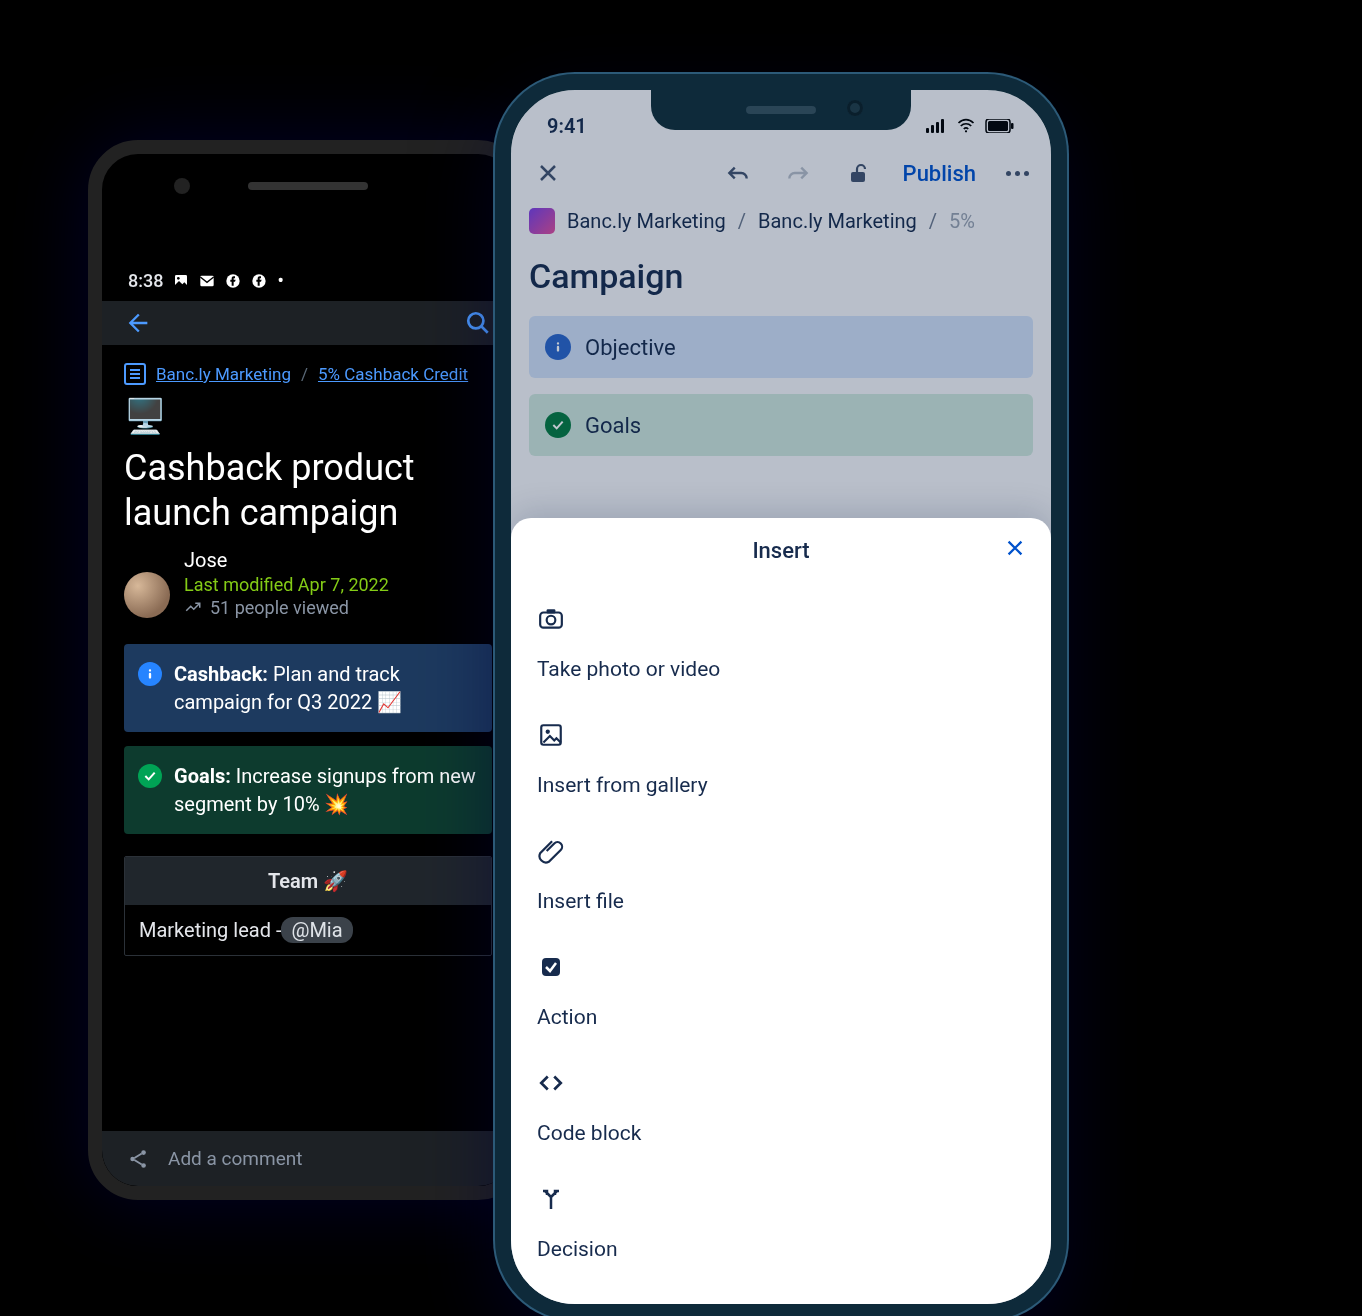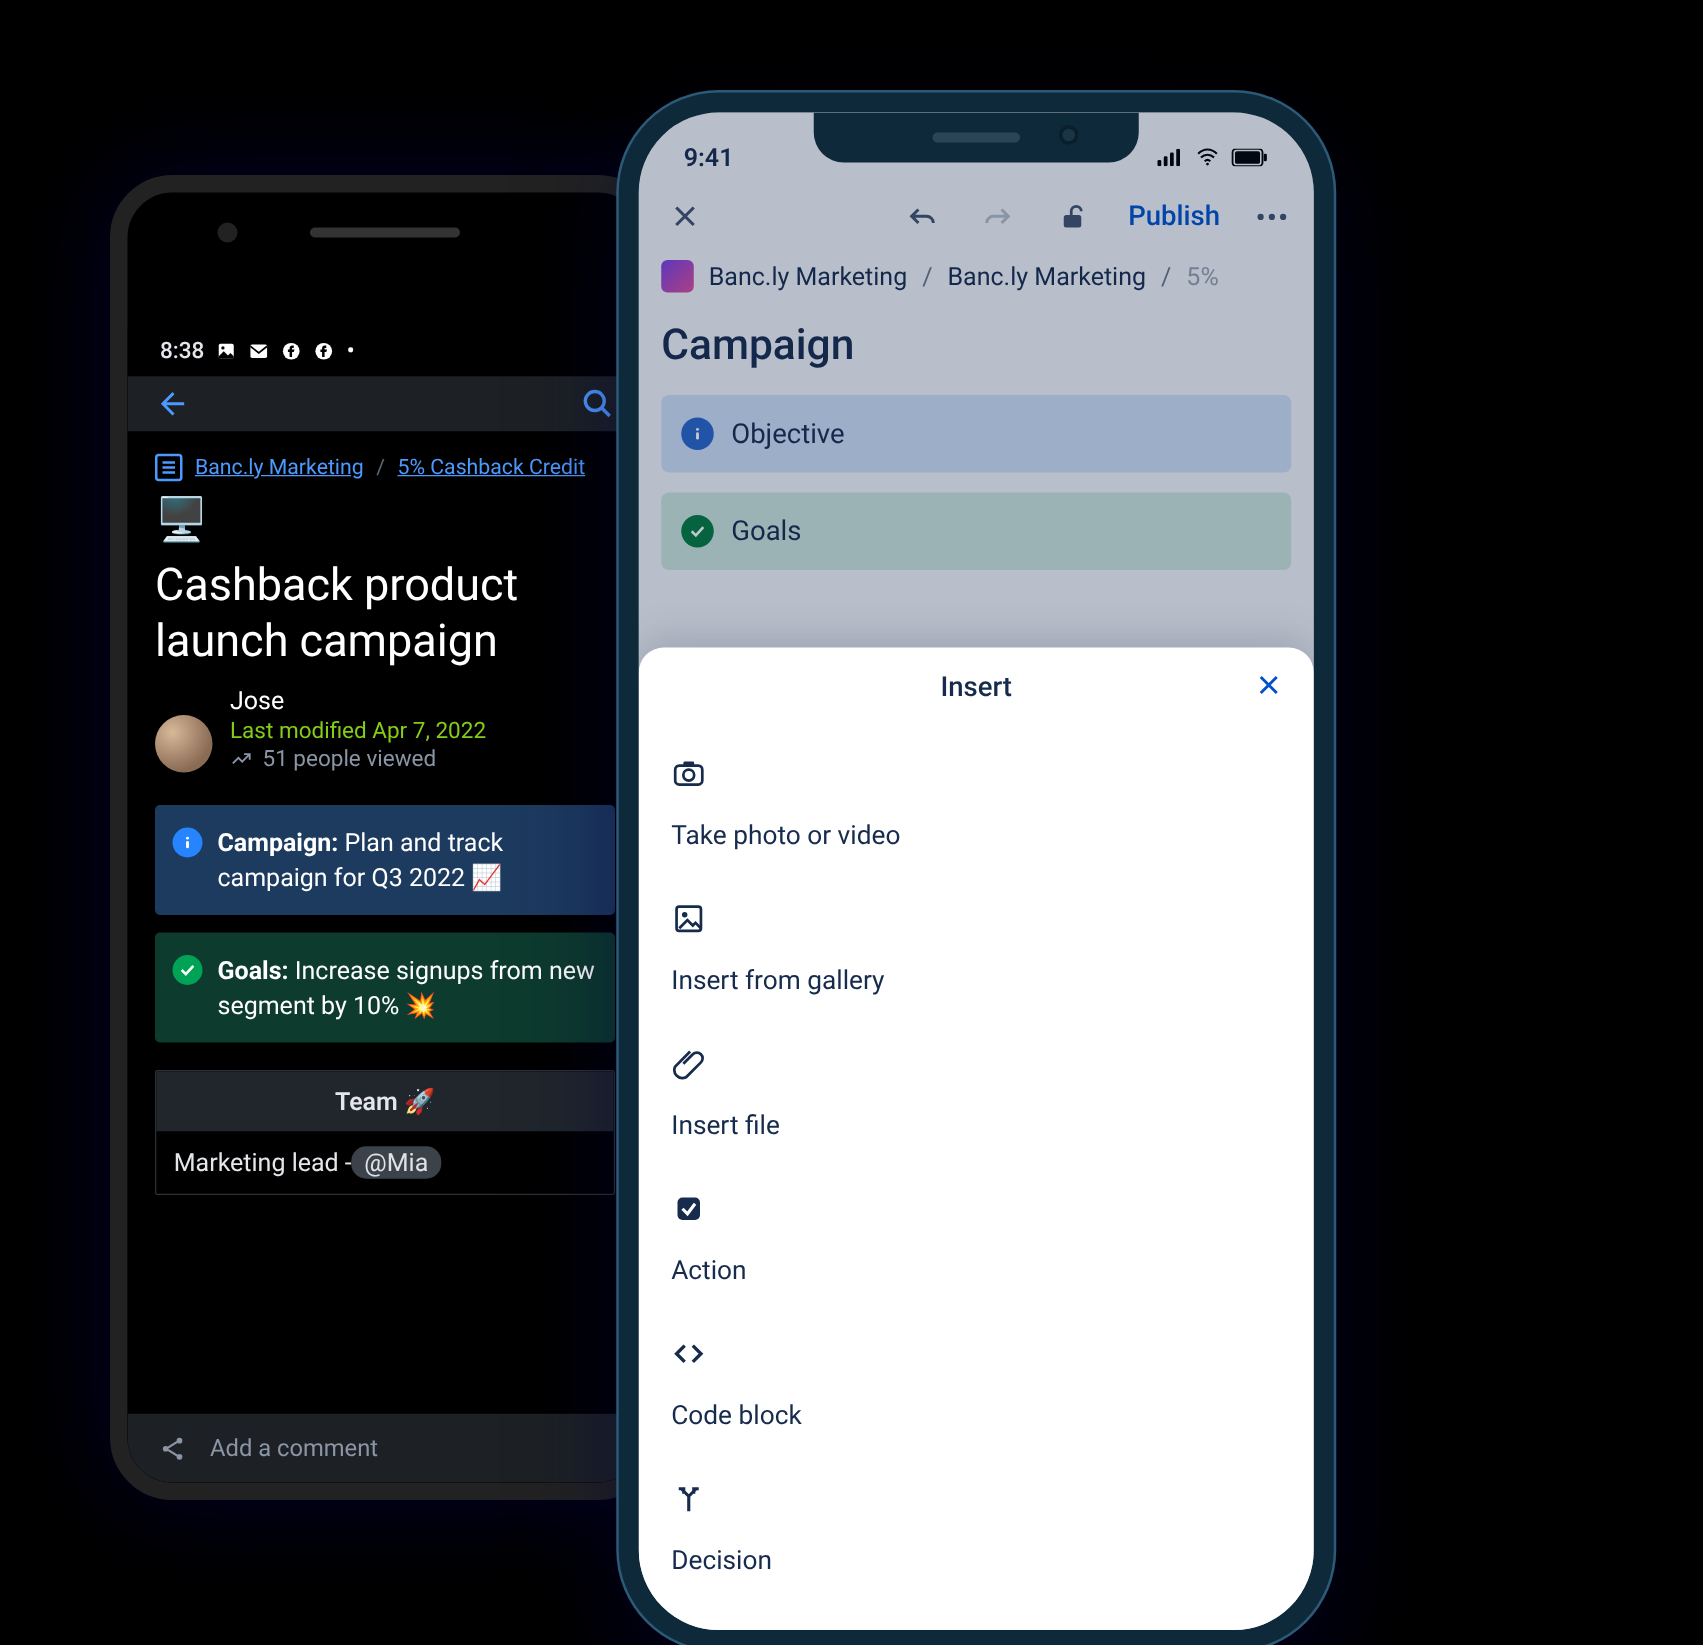--- a/index.html
+++ b/index.html
@@ -340,21 +340,21 @@
     </div>
 
     <div class="panel info">
       <span class="picon">
         <svg viewBox="0 0 24 24" width="14" height="14">
             <circle cx="12" cy="6" r="2" fill="#fff"></circle>
             <rect x="10" y="10" width="4" height="10" rx="2" fill="#fff"></rect>
           </svg>
       </span>
       <span class="ptext">
-        <strong>Campaign:</strong>
+        <strong>Cashback:</strong>
         <span>Plan and track campaign for Q3 2022 📈</span>
       </span>
     </div>
 
     <div class="panel success">
       <span class="picon">
         <svg viewBox="0 0 24 24" width="16" height="16">
             <path d="M5 12 L10 17 L19 7" stroke="#fff" stroke-width="3" fill="none"></path>
           </svg>
       </span>

